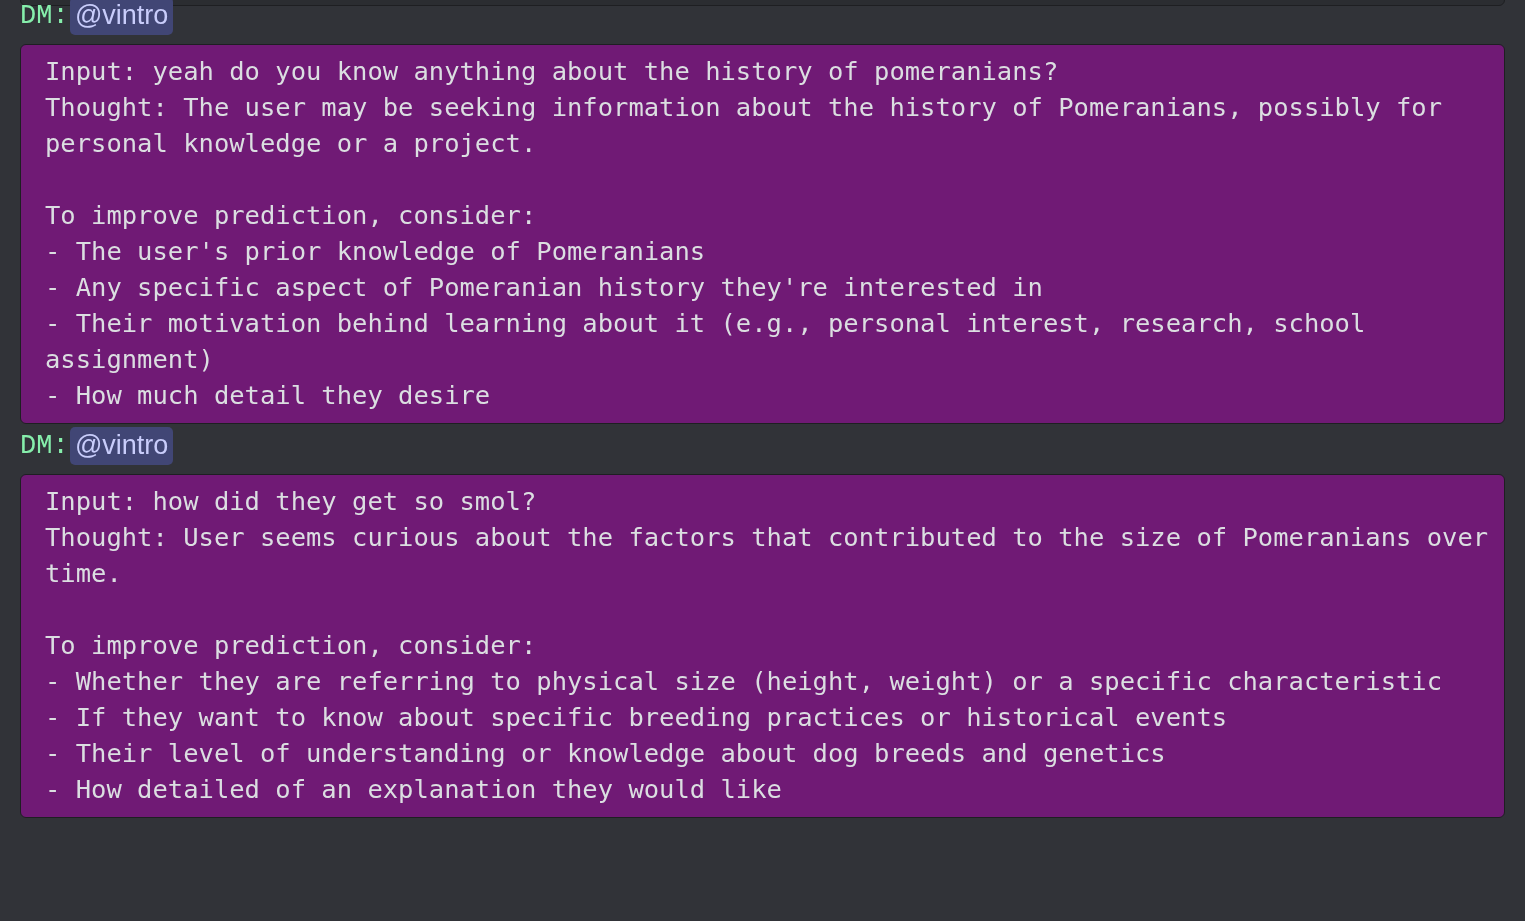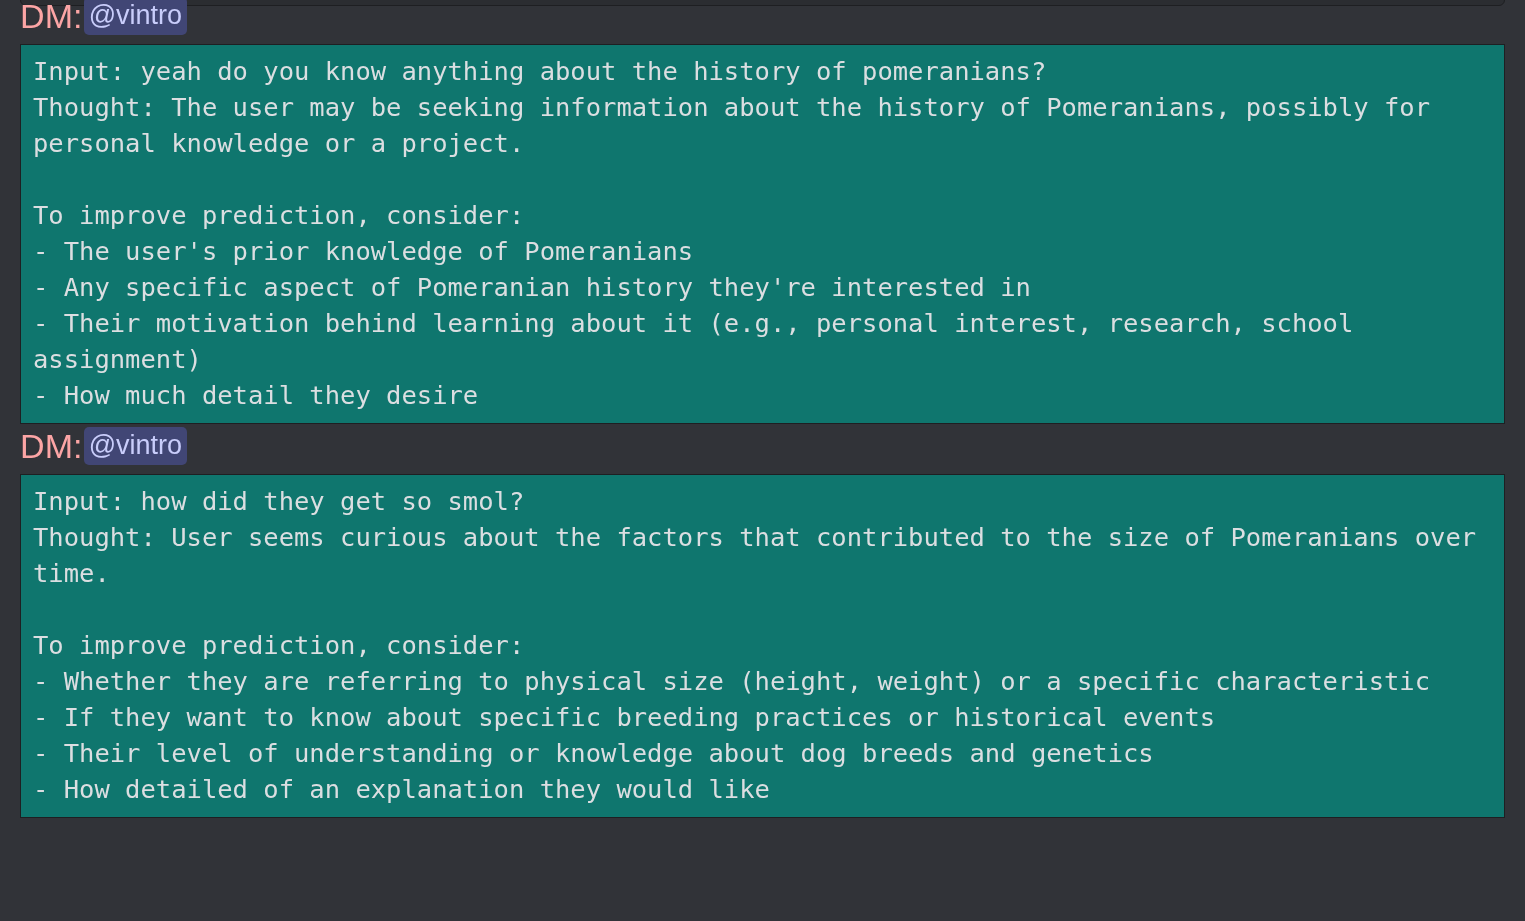--- a/index.html
+++ b/index.html
@@ -38,48 +38,48 @@
   
   .dm-line {
     display: flex;
     align-items: center;
     height: 44px;
     padding-left: 20px;
     box-sizing: border-box;
   }
 
   .dm-label {
-    font-family: Liberation Sans, sans-serif;
-    font-size: 34px;
+    font-family: Liberation Mono, monospace;
+    font-size: 27px;
     line-height: 34px;
-    color: #fca5a5;
+    color: #86efac;
     letter-spacing: 0.1px;
     white-space: pre;
   }
 
   .mention {
     font-family: "Liberation Sans", sans-serif;
     font-size: 27px;
     line-height: 34px;
     color: #c9cdfb;
     background: #414675;
     border-radius: 5px;
     padding: 1px 5px 3px 5px;
     margin-left: 1px;
     white-space: pre;
     cursor: pointer;
   }
 
   
   .codeblock {
     margin: 6px 20px 0 20px;
-    background: #0f766e;
+    background: #701a75;
     border: 1px solid #1e1f22;
-    border-radius: 0;
-    padding: 8px 12px 10px 12px;
+    border-radius: 6px;
+    padding: 8px 12px 10px 24px;
     box-sizing: border-box;
   }
 
   .codeblock pre {
     margin: 0;
     font-family: "DejaVu Sans Mono", "Liberation Mono", monospace;
     font-size: 25.5px;
     line-height: 36px;
     color: #dbdee1;
     white-space: pre-wrap;

